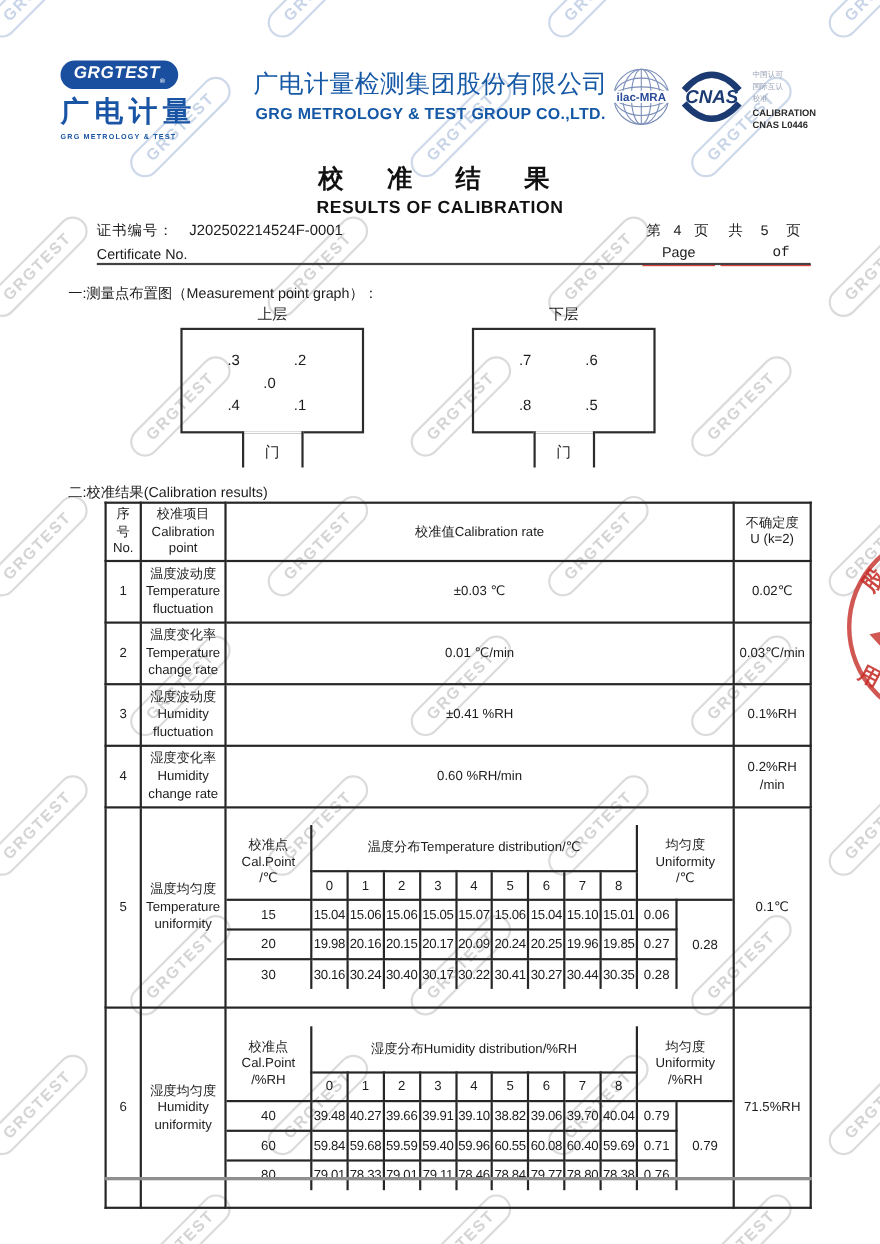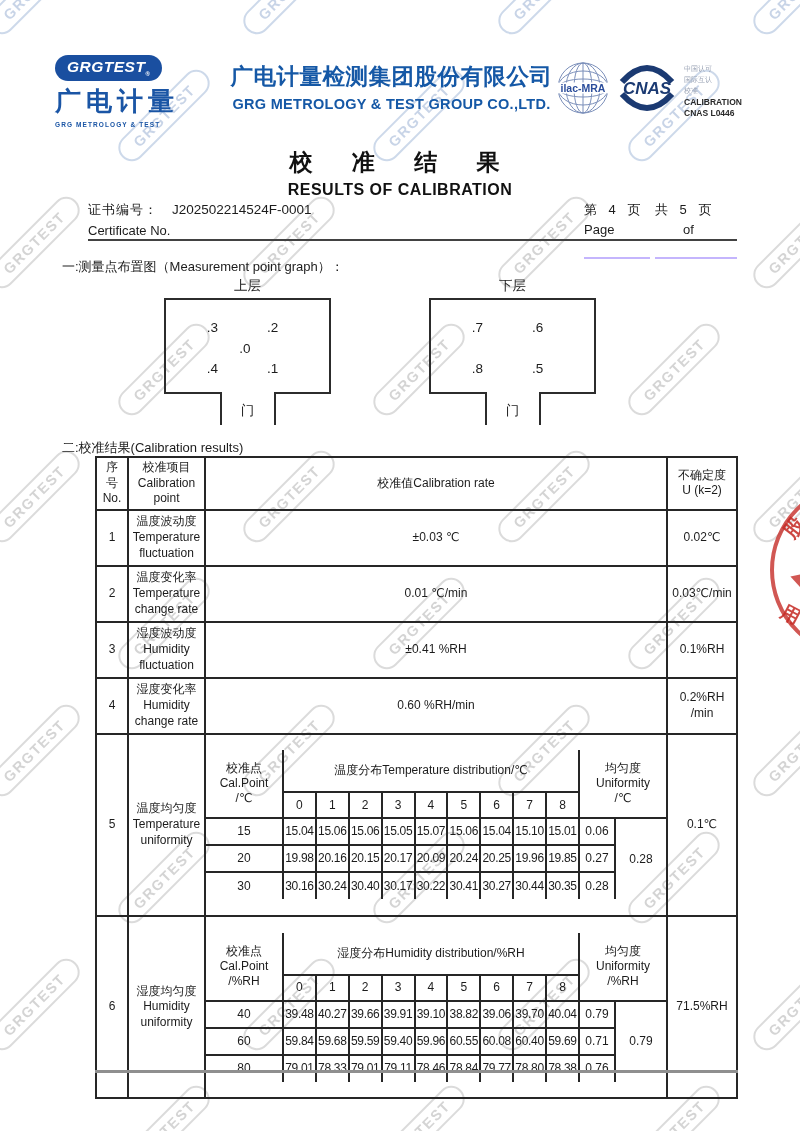--- a/index.html
+++ b/index.html
@@ -18,42 +18,42 @@
 
   
   .header { position:absolute; top:55px; left:55px; right:38px; display:flex; align-items:flex-start; }
   .logo { width:172px; flex:none; }
   .logo-badge { display:inline-block; background:#1a4fa0; color:#fff; font-weight:bold; font-style:italic;
                 font-size:15.5px; letter-spacing:.5px; padding:3px 12px 4px; border-radius:14px; }
   .logo-reg { font-size:6px; font-style:normal; vertical-align:sub; }
   .logo-cn { color:#1a55a5; font-size:26px; font-weight:bold; letter-spacing:5px; margin-top:3px; }
   .logo-en { color:#1a55a5; font-size:6.5px; font-weight:bold; letter-spacing:1.1px; margin-top:2px; }
   .company { flex:1; text-align:center; padding-top:6px; }
-  .company-cn { font-size:22.5px; font-weight:bold; color:#1558a6; letter-spacing:.5px; }
+  .company-cn { font-size:22.5px; font-weight:normal; color:#1558a6; letter-spacing:.5px; }
   .company-en { font-size:14.5px; font-weight:bold; color:#1558a6; letter-spacing:.3px; margin-top:4px; }
   .accred { width:206px; flex:none; display:flex; gap:5px; padding-top:6px; align-items:flex-start; }
   svg text { font-family:"Liberation Sans","DejaVu Sans",sans-serif; }
   .accred-text { font-size:7px; color:#9aa3b5; line-height:1.6; padding-top:2px; }
   .accred-cal { font-weight:bold; color:#2a2a2a; font-size:8.5px; line-height:1.4; }
 
   
   .title { position:absolute; top:147px; left:0; right:0; text-align:center; }
   .title-cn { font-size:23px; font-weight:bold; letter-spacing:11px; word-spacing:11px; color:#111; }
   .title-en { font-size:16px; font-weight:bold; letter-spacing:.5px; color:#111; margin-top:3px; }
 
   
   .certline { position:absolute; top:201px; left:88px; right:63px; font-size:13px; }
   .cert-left { float:left; }
   .cert-label { letter-spacing:1px; }
   .cert-no { margin-left:14px; font-size:13.5px;margin-top:24px; }
   .cert-en { margin-top:4px; }
   .cert-right { float:right; display:flex; gap:5px; }
-  .pageseg { border-bottom:2px solid #c4b5fd; padding-bottom:20px; }
+  .pageseg { border-bottom:2px solid #ef4444; padding-bottom:3px;text-align:center; }
   .pageseg-1 { width:66px; }
-  .pageseg-2 { width:82px; }
+  .pageseg-2 { width:82px;font-family:Liberation Mono, monospace; }
   .pageseg .cnrow { letter-spacing:2px; word-spacing:4px; }
   .pageseg .enrow { margin-top:3px; }
   .pageseg-2 .enrow { padding-left:28px; }
   .bigrule { position:absolute; top:239px; left:88px; width:649px; border-top:2.5px solid #424242; }
 
   
   .sec1 { position:absolute; top:258px; left:62px; font-size:13px; }
   .sec2 { position:absolute; top:439px; left:62px; font-size:13px; }
 
   

